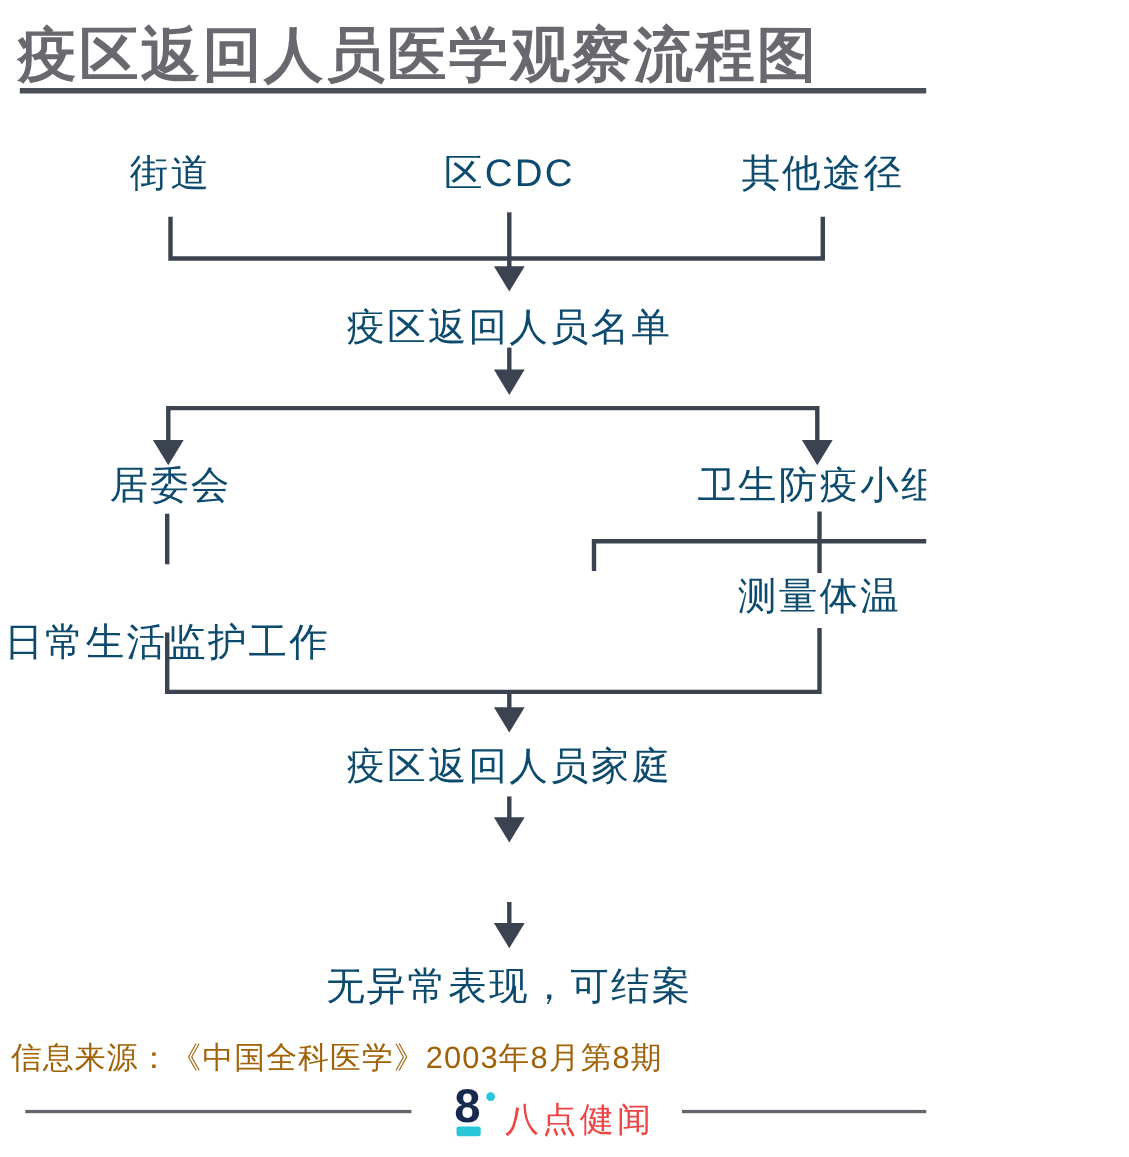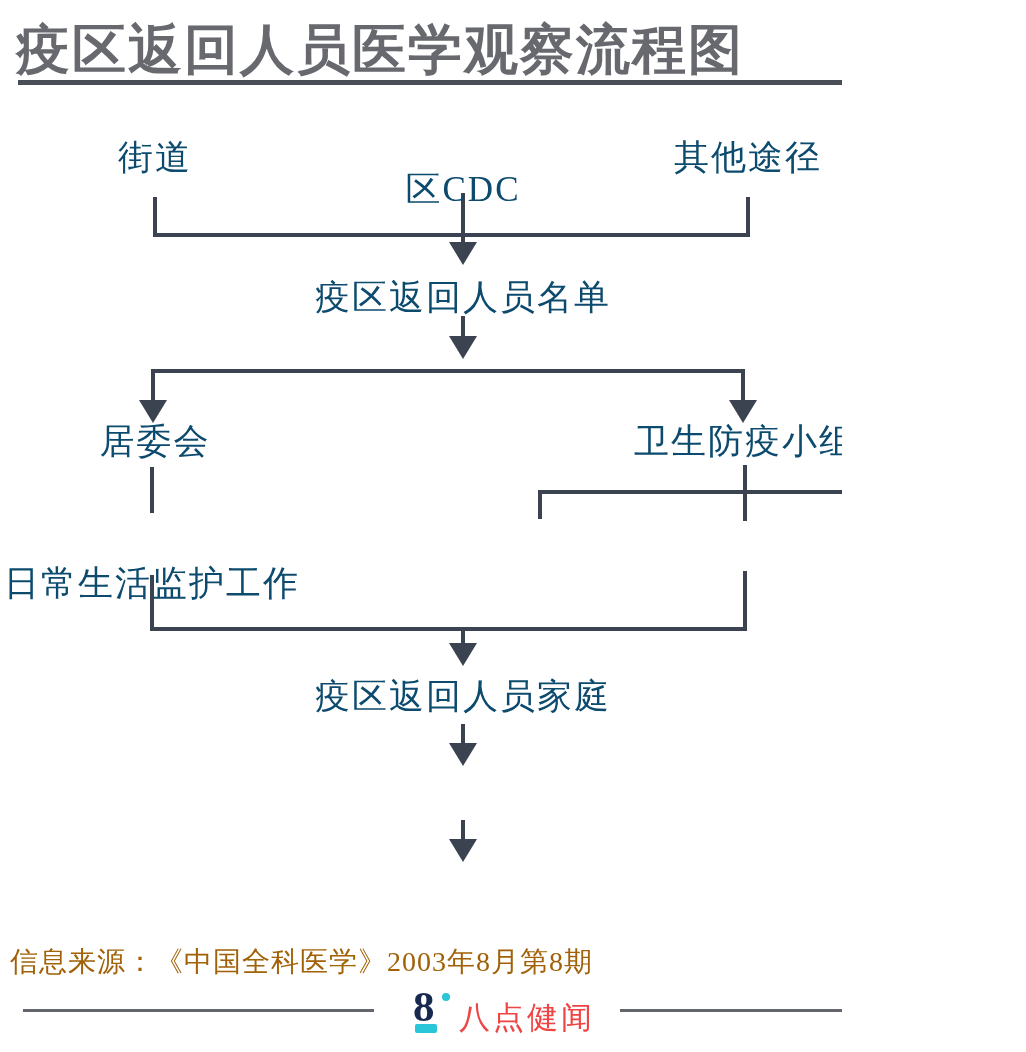--- a/index.html
+++ b/index.html
@@ -1,20 +1,20 @@
 <!DOCTYPE html>
 <html><head>
 <meta charset="utf-8">
 <style>
   html,body{margin:0;padding:0;background:#ffffff;}
   .canvas{
     position:relative;
     width:842px;height:1052px;
     background:#ffffff;
-    font-family:Liberation Serif, serif;
+    font-family:Liberation Sans, sans-serif;
     overflow:hidden;
   }
   .page-title{
     position:absolute;left:16px;top:14px;margin:0;
     font-size:54px;font-weight:bold;color:#67696e;letter-spacing:2px;white-space:nowrap;
   }
   .title-underline{
     position:absolute;left:18px;top:80px;width:845px;height:5px;background:#4a4e57;
   }
   svg.connectors{position:absolute;left:0;top:0;width:1026px;height:1052px;}
@@ -81,32 +81,34 @@
     <polygon points="449,643 477,643 463,666"></polygon>
 
     <path d="M463 724 V745"></path>
     <polygon points="449,743 477,743 463,766"></polygon>
 
     <path d="M463 820 V841"></path>
     <polygon points="449,839 477,839 463,862"></polygon>
   </svg>
 
   <div class="node" style="left:155px;top:138px;">街道</div>
-  <div class="node" style="left:463px;top:138px;margin-top:32px;">区CDC</div>
+  <div class="node" style="left:463px;top:138px;">区CDC</div>
   <div class="node" style="left:748px;top:138px;">其他途径</div>
 
   <div class="node" style="left:463px;top:268px;margin-top:10px;">疫区返回人员名单</div>
 
   <div class="node" style="left:155px;top:422px;">居委会</div>
   <div class="node" style="left:745px;top:422px;">卫生防疫小组</div>
 
   <div class="node" style="left:152px;top:523px;margin-top:41px;">日常生活监护工作</div>
+  <div class="node" style="left:745px;top:523px;">测量体温</div>
   <div class="node" style="left:943px;top:523px;text-align:right;">记录症状</div>
 
   <div class="node" style="left:463px;top:677px;">疫区返回人员家庭</div>
+  <div class="node" style="left:463px;top:877px;">无异常表现，可结案</div>
 
   <div class="source-note">信息来源：《中国全科医学》2003年8月第8期</div>
 
   <div class="footer-line left"></div>
   <div class="logo-digit">8</div>
   <div class="logo-dot"></div>
   <div class="logo-badge"></div>
   <div class="brand">八点健闻</div>
   <div class="footer-line right"></div>
 

